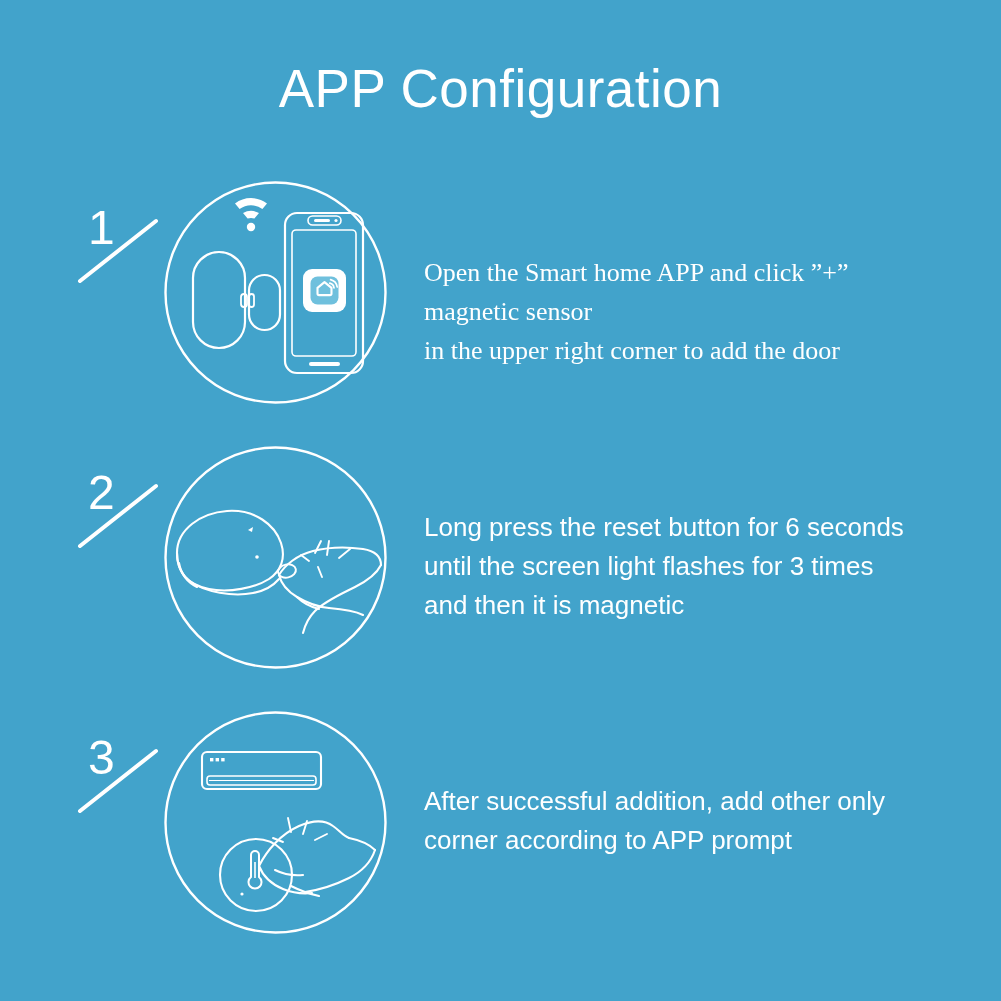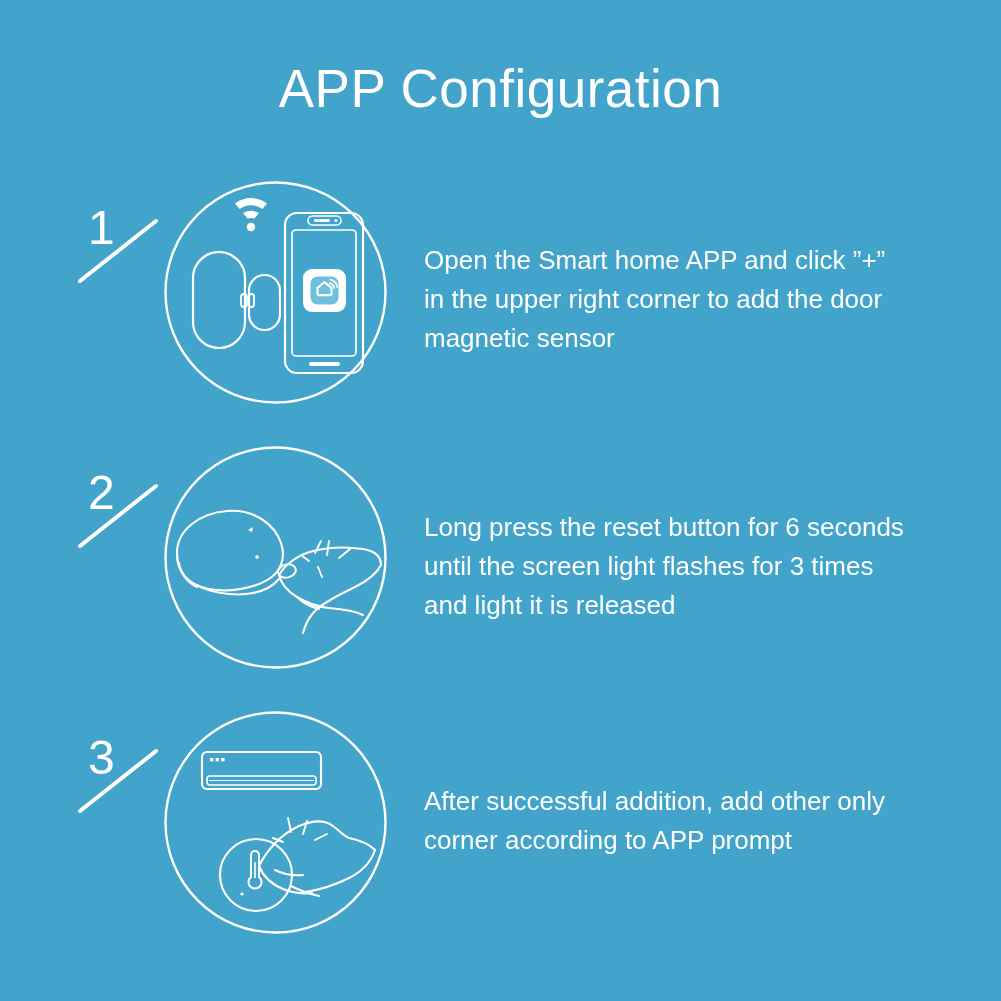--- a/index.html
+++ b/index.html
@@ -89,21 +89,21 @@
   .step-text {
     position: absolute;
     left: 424px;
     width: 540px;
     color: #ffffff;
     font-size: 26px;
     font-weight: 300;
     line-height: 39px;
     font-family: "Liberation Sans", sans-serif;
   }
-  #text-1 { top: 76px; }
+  #text-1 { top: 88px; font-family: Liberation Serif, serif; }
   #text-2 { top: 78px; }
   #text-3 { top: 87px; }
   .step-text .line { display: block; white-space: nowrap; }
 </style>
 </head>
 <body>
 
 <div class="page">
 
   <div class="title">APP Configuration</div>
@@ -154,22 +154,22 @@
           <path d="M154.5 113.5 v-5.6 l7-5.8 7 5.8 v5.6 a1.6 1.6 0 0 1 -1.6 1.6 h-10.8 a1.6 1.6 0 0 1 -1.6 -1.6 Z" fill="none" stroke="#ffffff" stroke-width="2.1" stroke-linejoin="round"></path>
 
           <path d="M166.8 103.2 a5.6 5.6 0 0 1 4.2 4.6" fill="none" stroke="#ffffff" stroke-width="1.7" stroke-linecap="round"></path>
           <path d="M167.6 99.6 a9 9 0 0 1 6.6 7.4" fill="none" stroke="#ffffff" stroke-width="1.7" stroke-linecap="round"></path>
         </g>
       </svg>
     </div>
 
     <div class="step-text" id="text-1">
       <span class="line">Open the Smart home APP and click ”+”</span>
+      <span class="line">magnetic sensor</span>
       <span class="line">in the upper right corner to add the door</span>
-      <span class="line">magnetic sensor</span>
     </div>
   </div>
 
   <div class="step" id="step-2">
 
     <div class="step-num">
       <span class="num">2</span>
       <svg class="slash" viewBox="0 0 96 72">
         <line x1="8" y1="66" x2="84" y2="6" stroke="#ffffff" stroke-width="4" stroke-linecap="round"></line>
       </svg>
@@ -212,21 +212,21 @@
           <path d="M176 113 l11 -9"></path>
           <path d="M146 116 l-8 -6"></path>
           <path d="M155 122 l4 10"></path>
         </g>
       </svg>
     </div>
 
     <div class="step-text" id="text-2">
       <span class="line">Long press the reset button for 6 seconds</span>
       <span class="line">until the screen light flashes for 3 times</span>
-      <span class="line">and light it is released</span>
+      <span class="line">and then it is magnetic</span>
     </div>
   </div>
 
   <div class="step" id="step-3">
 
     <div class="step-num">
       <span class="num">3</span>
       <svg class="slash" viewBox="0 0 96 72">
         <line x1="8" y1="66" x2="84" y2="6" stroke="#ffffff" stroke-width="4" stroke-linecap="round"></line>
       </svg>

